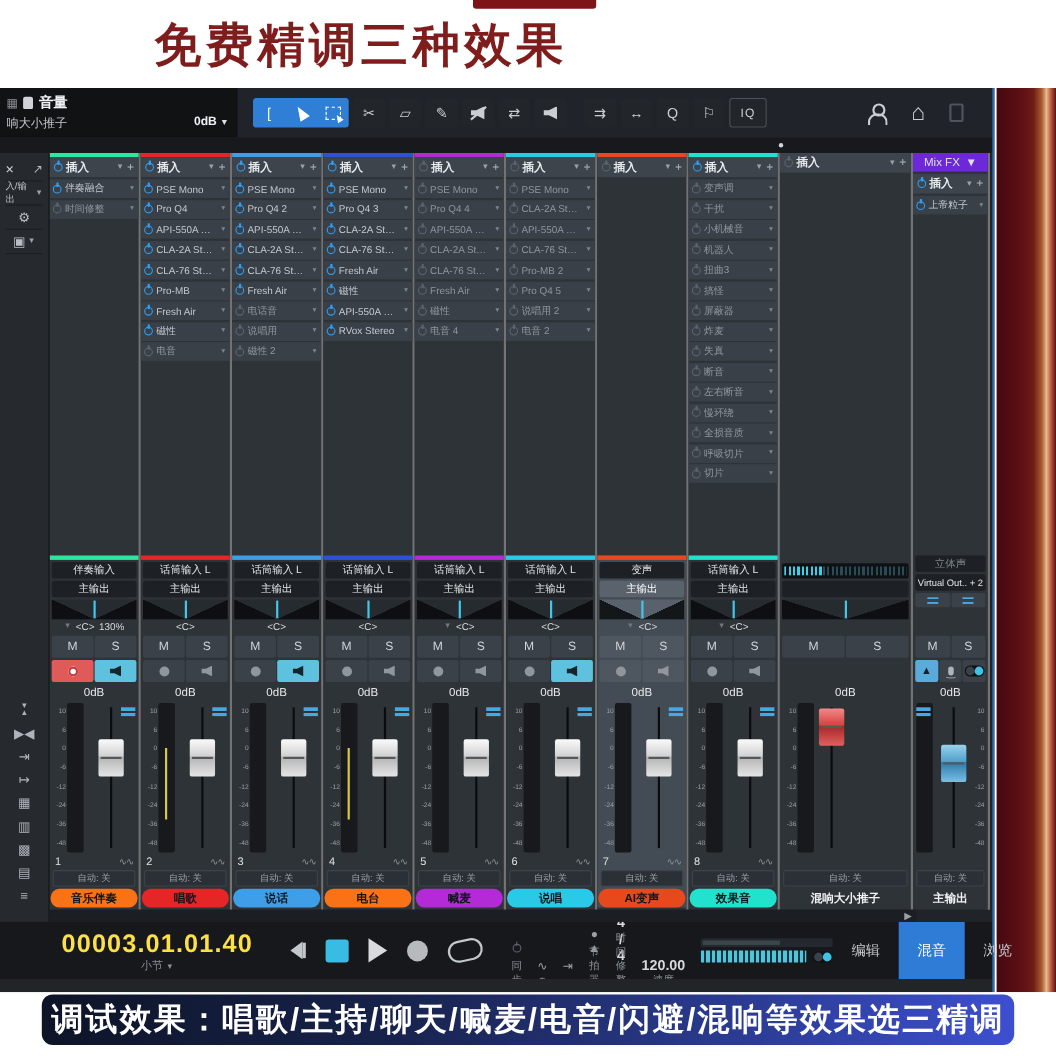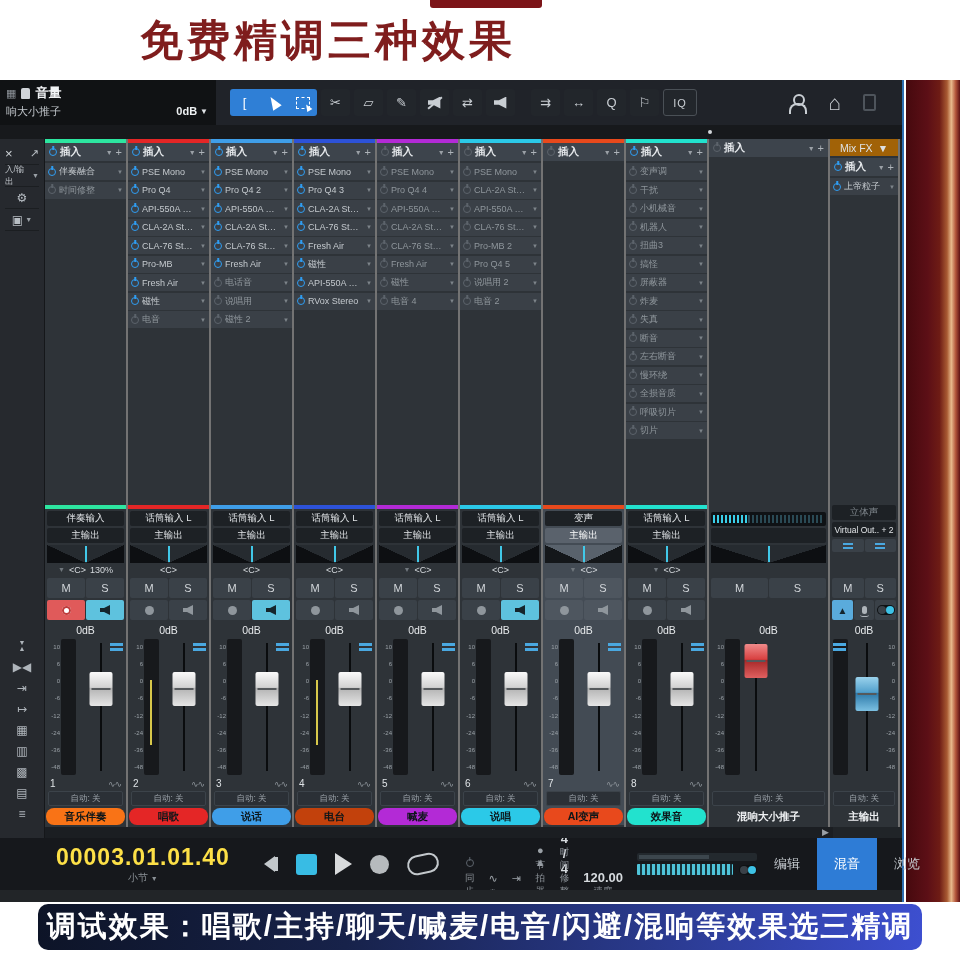--- a/index.html
+++ b/index.html
@@ -121,21 +121,21 @@
   .strip.sel .cell{background:#4e565f;}
   .strip.sel .pan{background-image:linear-gradient(to bottom left,#59626c 49.5%,#14171a 50%),linear-gradient(to bottom right,#59626c 49.5%,#14171a 50%);}
   .strip.sel .iobox.outsel{background:#5a626c;color:#fff;}
 
   
   .strip.rev{width:121px;}
   .hmeter{height:14px;margin:6px 2px 1px;background:#0f1215;border-radius:2px;position:relative;overflow:hidden;}
   .hmeter .mt1{position:absolute;left:2px;top:3px;bottom:3px;width:30%;background:repeating-linear-gradient(90deg,#3ad0ea 0 2px,transparent 2px 4px);}
   .hmeter .mt2{position:absolute;left:32%;top:3px;bottom:3px;right:2px;background:repeating-linear-gradient(90deg,#2a4a55 0 2px,transparent 2px 4px);}
   .strip.mst{width:70px;margin-left:auto;background:#2e3338;}
-  .mixfx{height:17px;display:flex;align-items:center;justify-content:center;gap:5px;background:#a16207;color:#dde1e4;font-size:10.5px;margin-bottom:2px;}
+  .mixfx{height:17px;display:flex;align-items:center;justify-content:center;gap:5px;background:#6d28d9;color:#dde1e4;font-size:10.5px;margin-bottom:2px;}
   .dashrow{height:13px;display:flex;gap:1px;margin:2px 2px 0;}
   .dashrow .cell{height:13px;}
   .minibars{width:10px;height:6px;background:linear-gradient(#4aa8e0 0 2px,transparent 2px 4px,#4aa8e0 4px 6px);}
   .iconsrow{height:20px;display:flex;gap:1px;margin:2px 2px 0;}
   .iconsrow .cell{font-size:10px;}
   .iconsrow .cell.act{background:#5aabdc;color:#14242c;}
   .mic{width:5px;height:8px;background:#aeb4ba;border-radius:3px;position:relative;}
   .mic::after{content:"";position:absolute;left:-2px;bottom:-3px;width:9px;height:3px;border-bottom:1.5px solid #aeb4ba;border-radius:50%;}
   .tgl{width:18px;height:10px;border-radius:6px;background:#0e1113;position:relative;}
   .tgl::before{content:"";position:absolute;left:1px;top:1px;width:8px;height:8px;border-radius:50%;background:#3a4148;}
@@ -657,21 +657,21 @@
                 <span class="slot"></span>
                 <span class="cap" style="top: 24%;"></span>
               </div>
               <span class="bluebars"></span>
             </div>
             <div class="numrow">
               <span>4</span>
               <span class="wave">∿∿</span>
             </div>
             <div class="autorow">自动: 关</div>
-            <div class="namerow" style="background: #c2410c;">电台</div>
+            <div class="namerow" style="background: #f97316;">电台</div>
           </div>
         </div>
         <div class="strip">
           <div class="cbar" style="background: rgb(179, 42, 214);"></div>
           <div class="ins-head">
             <span class="pwr"></span>
             <span class="lbl">插入</span>
             <span class="car">▼</span>
             <span class="plus">+</span>
           </div>

